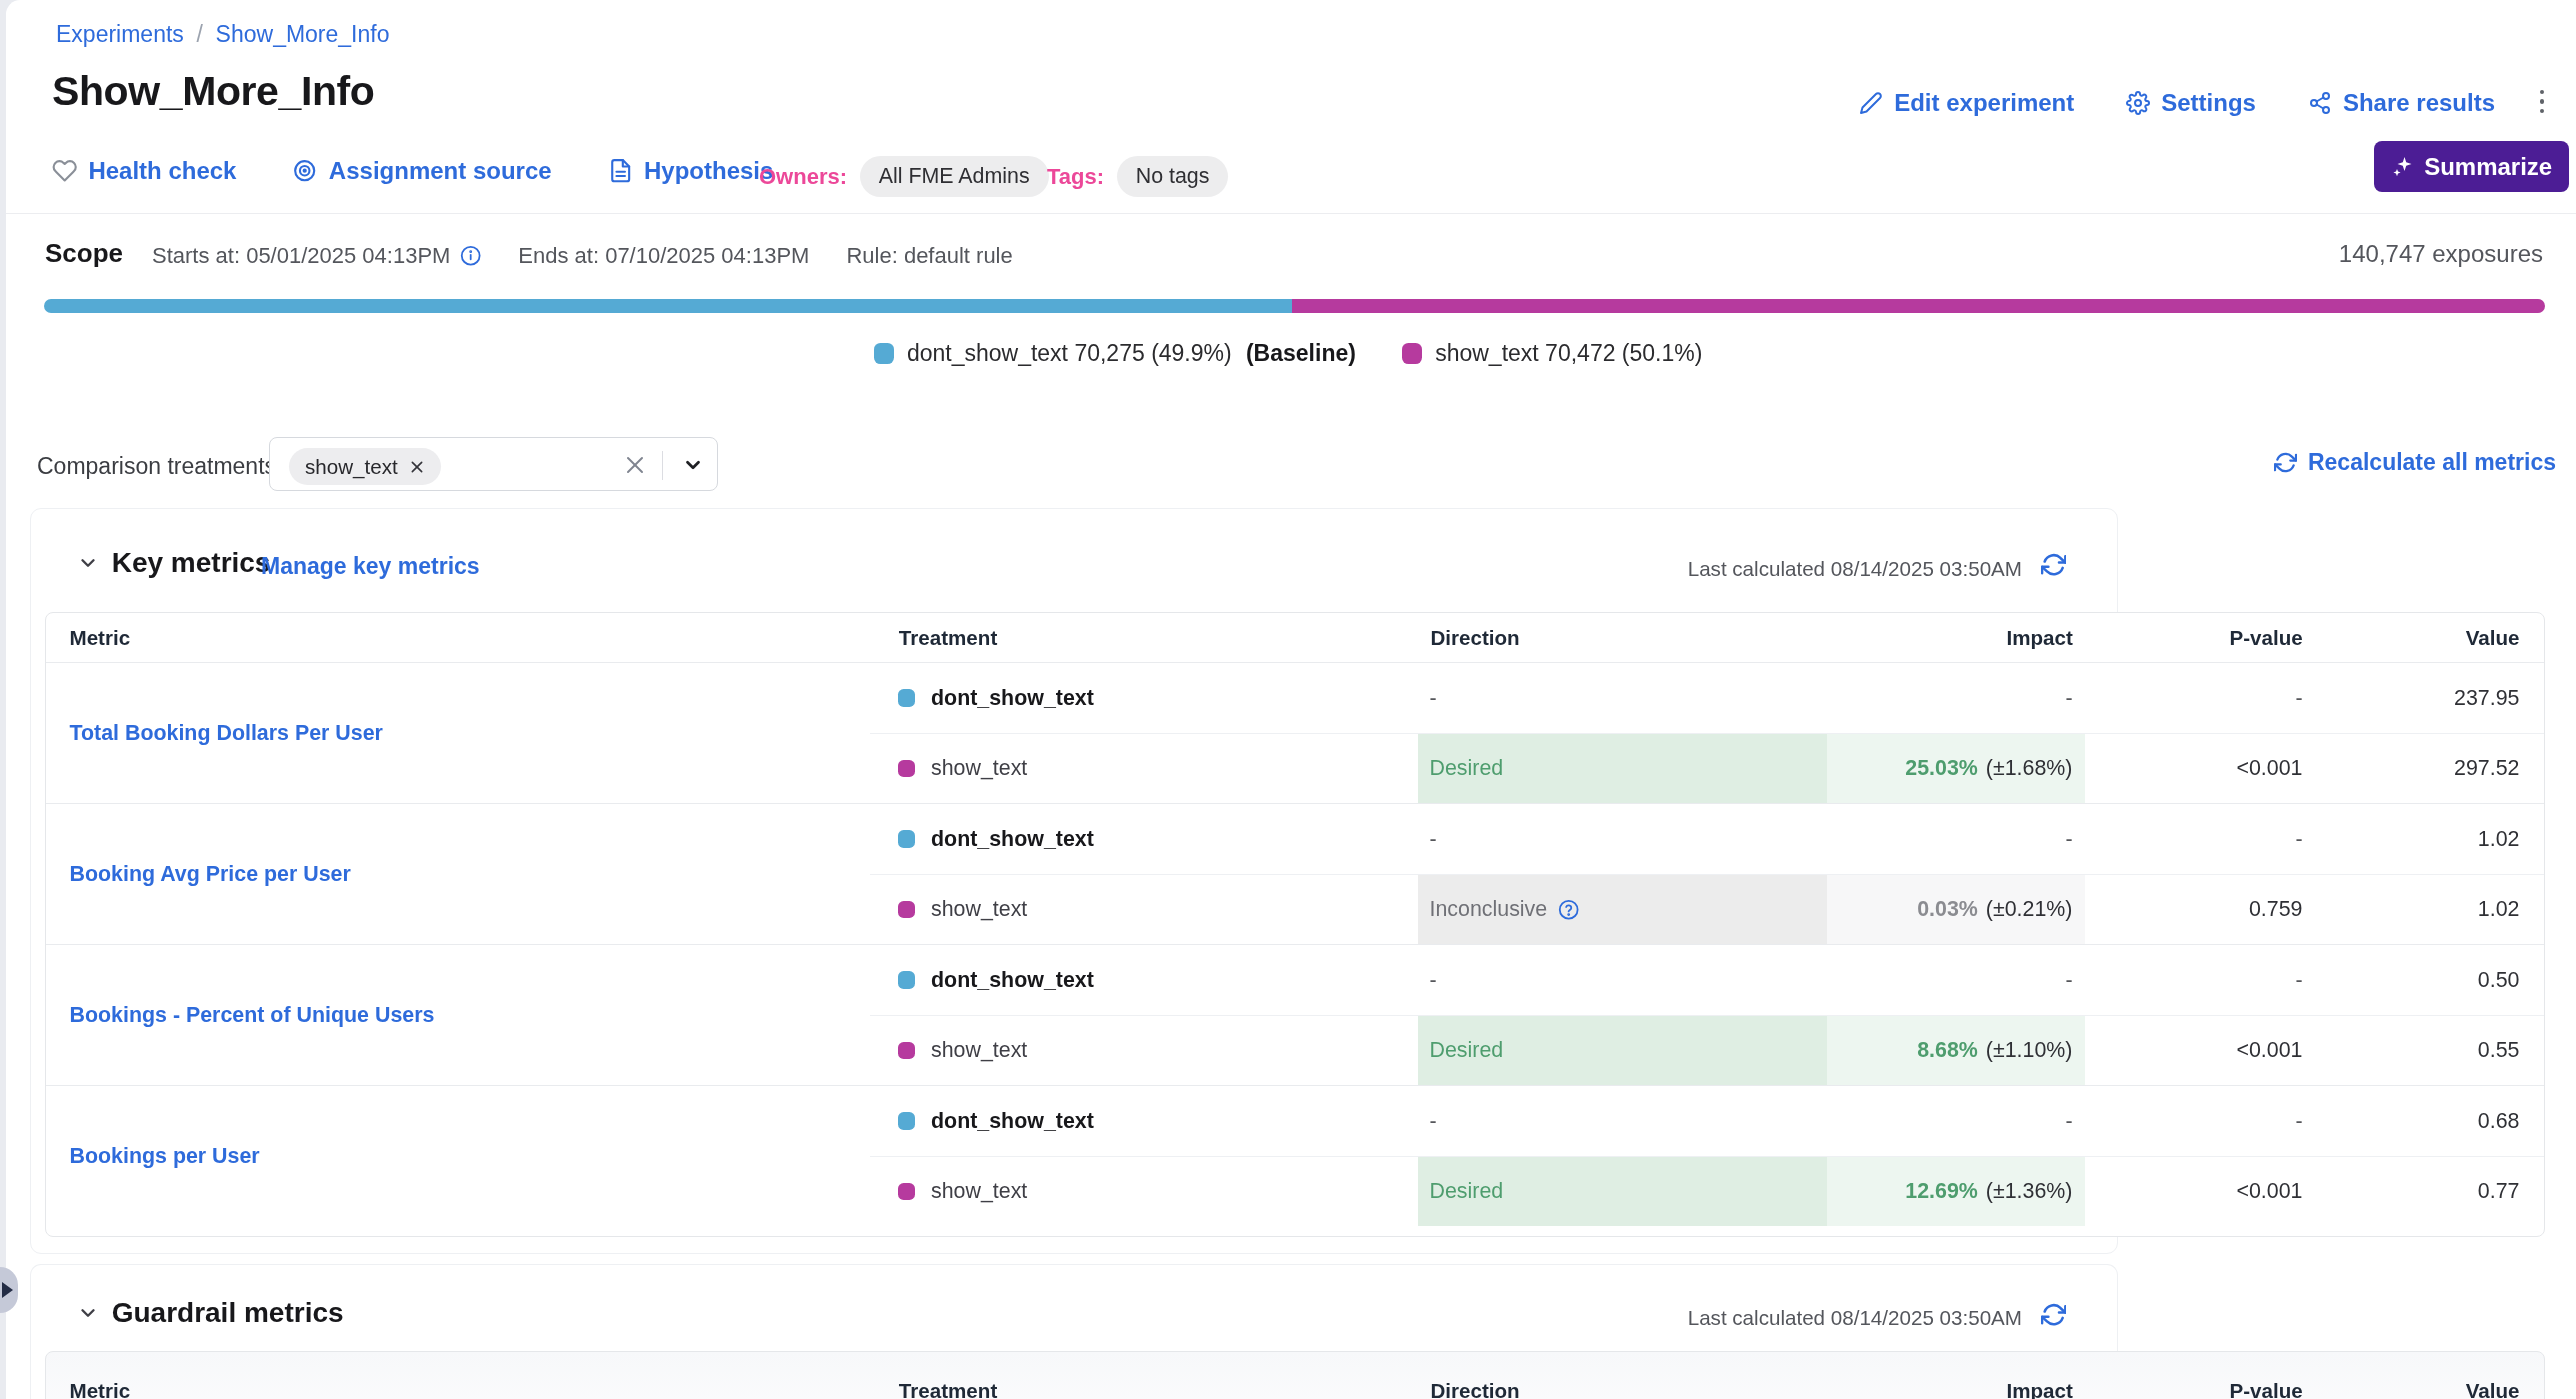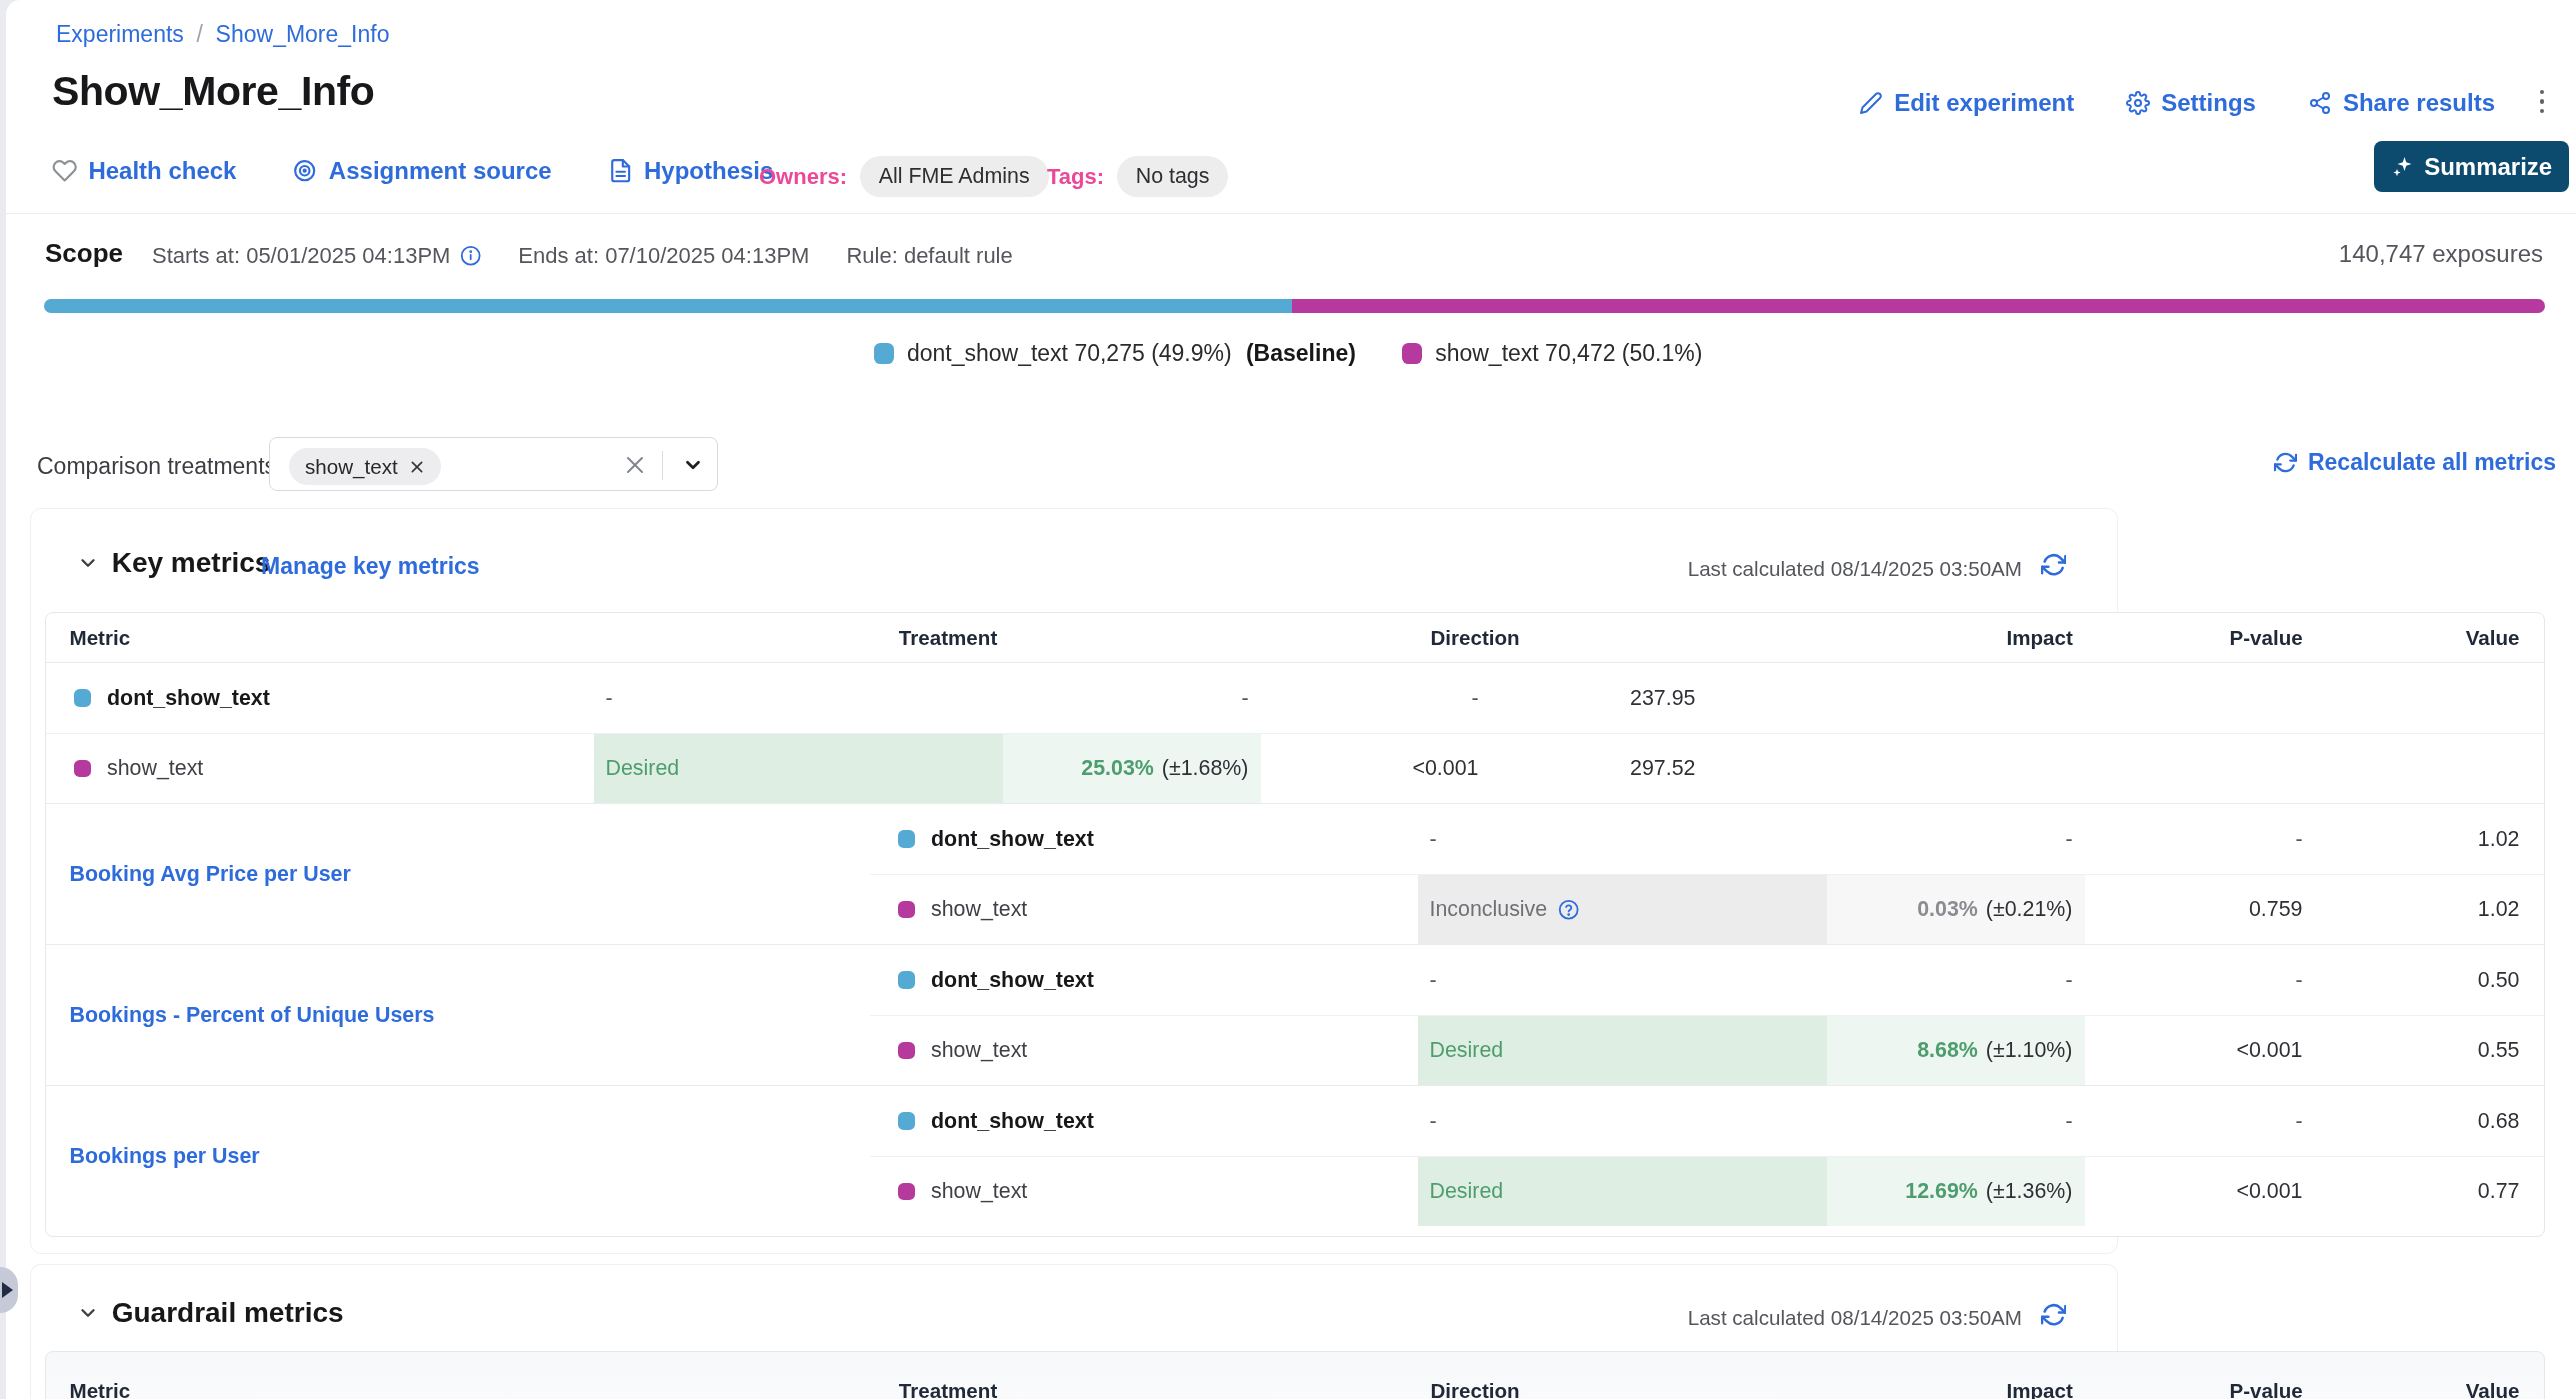--- a/index.html
+++ b/index.html
@@ -33,21 +33,21 @@
            justify-content:center; align-items:center; gap:4.8px; cursor:pointer; }
   .kebab i { width:4.8px; height:4.8px; border-radius:50%; background:#5f6368; }
 
   
   .navrow { left:52px; top:149px; display:flex; gap:56px; align-items:center; height:44px; }
   .navitem { display:flex; gap:11px; align-items:center; font-size:24px; font-weight:600; color:#2e6bdb; cursor:pointer; }
   .meta { top:156px; display:flex; gap:12.7px; align-items:center; font-size:22px; }
   .meta-owners { left:759px; } .meta-tags { left:1047px; }
   .meta b { font-weight:700; color:#ec4899; }
   .pill { background:#ededee; border-radius:793px; padding:8px 19px; font-size:21.4px; color:#2f2f33; }
-  .summarize { top:141px; right:7.1px; width:195px; height:51px; background:#0c4a6e; border-radius:8px;
+  .summarize { top:141px; right:7.1px; width:195px; height:51px; background:#4c1d95; border-radius:8px;
                display:flex; align-items:center; justify-content:center; gap:9.5px; color:#fff;
                font-size:24px; font-weight:700; cursor:pointer; border:none; }
   .divider { left:6.4px; right:0; top:213px; height:0.8px; background:#ecedf0; }
 
   
   .scope-label { left:45px; top:238px; font-size:26px; font-weight:700; }
   .scope-details { left:152px; top:243px; display:flex; gap:37px; align-items:center; font-size:22px; color:#54565c; }
   .scope-start { display:flex; align-items:center; gap:9.5px; }
   .exposures { top:240px; right:33px; font-size:24px; color:#54565c; }
   .scope-bar { left:44px; top:299px; width:2501px; height:14.3px; border-radius:7.1px; overflow:hidden; display:flex; }
@@ -309,20 +309,23 @@
     <div class="thead">
       <div class="c-metric">Metric</div>
       <div class="c-treat">Treatment</div>
       <div class="c-dir">Direction</div>
       <div class="c-imp">Impact</div>
       <div class="c-pv">P-value</div>
       <div class="c-val">Value</div>
     </div>
 
     <div class="mgroup">
+      <div class="mcell">
+          <a class="mlink">Total Booking Dollars Per User</a>
+        </div>
       <div class="tr-rows">
         <div class="trow">
           <div class="c-treat">
               <span class="tsw sw-teal"></span>
               <span class="tname-b">dont_show_text</span>
             </div>
           <div class="c-dir">
               <span class="dash">-</span>
             </div>
           <div class="c-imp">

